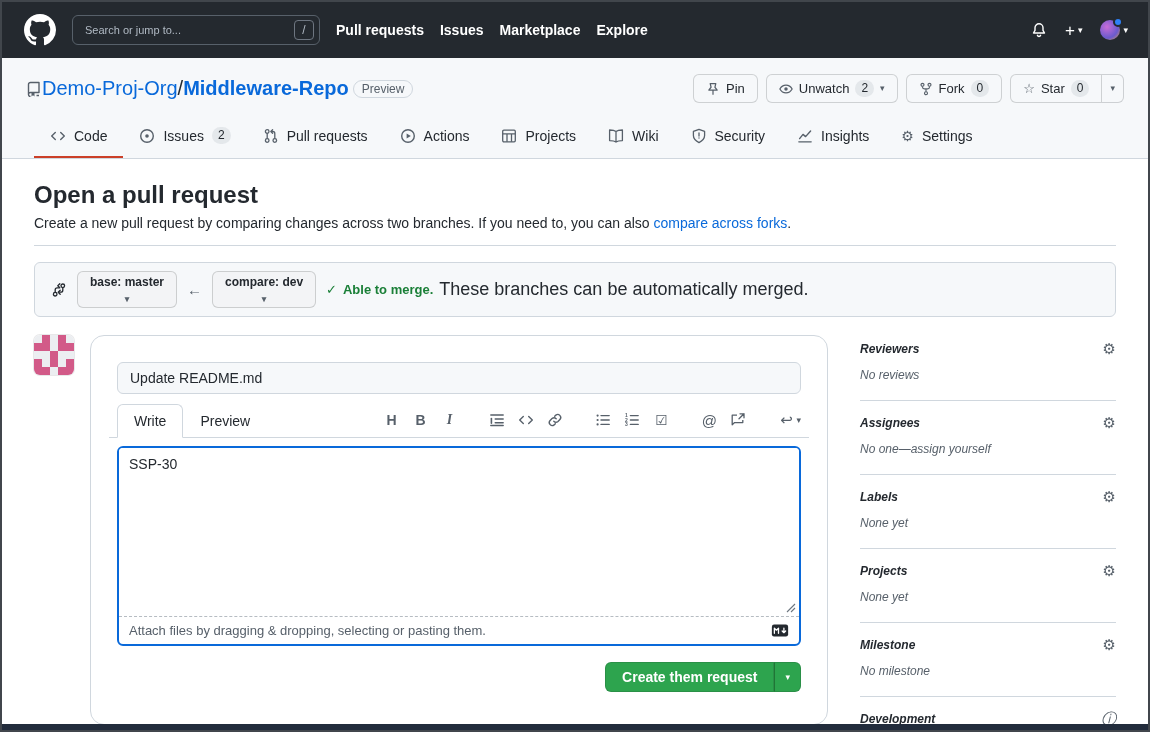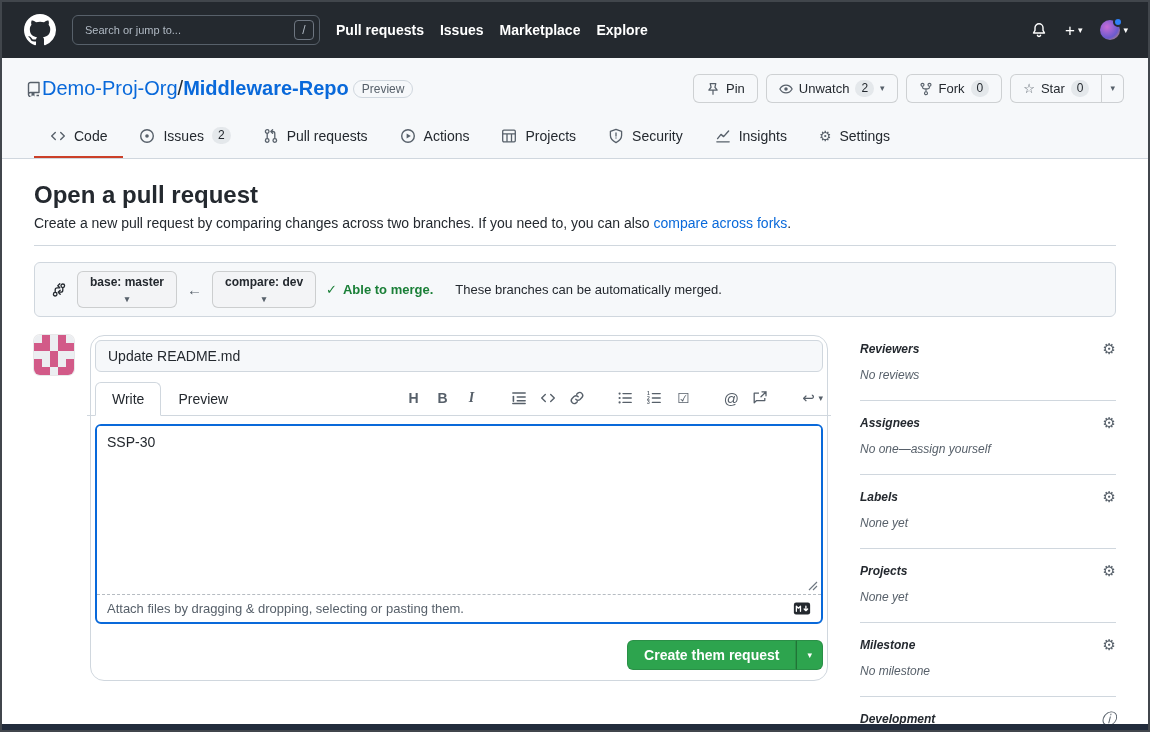--- a/index.html
+++ b/index.html
@@ -60,27 +60,27 @@
   .rule { border:0; border-top:1px solid #d0d7de; margin:14px 0 16px 0; }
 
   .compare-bar { display:flex; align-items:center; gap:10px; background:#f6f8fa; border:1px solid #d0d7de;
     border-radius:6px; padding:8px 16px; }
   .compare-bar .ic { color:#24292f; }
   .branch-btn { display:inline-flex; align-items:center; gap:6px; background:#f3f4f6; border:1px solid rgba(27,31,36,0.18);
     border-radius:6px; padding:3px 12px; font-size:12px; font-weight:600; color:#24292f; cursor:pointer;flex-direction:column; }
   .branch-btn .caret { color:#57606a; }
   .arrow-left { color:#57606a; font-size:15px; }
   .merge-ok { color:#1a7f37; font-weight:600; font-size:13px; display:flex; align-items:center; gap:6px; }
-  .merge-detail { color:#24292f; font-size:13px; font-weight:400;margin-left:16px; }
+  .merge-detail { color:#24292f; font-size:18px; font-weight:400; }
 
   .columns { display:flex; gap:32px; margin-top:18px; align-items:flex-start; }
   .left-col { flex:1; display:flex; gap:16px; }
   .identicon { width:40px; height:40px; border-radius:6px; overflow:hidden; flex:none; box-shadow:0 0 0 1px rgba(27,31,36,0.1); }
 
-  .pr-box { flex:1; border:1px solid #d0d7de; border-radius:14px; padding:4px; background:#fff; }
+  .pr-box { flex:1; border:1px solid #d0d7de; border-radius:14px; padding:26px; background:#fff; }
   .title-input { width:100%; height:32px; border:1px solid #d0d7de; border-radius:6px; background:#f6f8fa;
     padding:0 12px; font-size:14px; color:#24292f; font-family:inherit; outline:none; }
 
   .editor-head { display:flex; align-items:flex-end; border-bottom:1px solid #d0d7de; margin:10px -8px 0 -8px; padding:0 8px; }
   .md-tab { padding:8px 16px; font-size:14px; color:#24292f; cursor:pointer; border:1px solid transparent;
     margin-bottom:-1px; border-radius:6px 6px 0 0; }
   .md-tab.active { background:#fff; border-color:#d0d7de #d0d7de #fff #d0d7de; }
   .toolbar { margin-left:auto; display:flex; align-items:center; gap:13px; padding-bottom:9px; color:#57606a; }
   .tbtn { display:flex; align-items:center; justify-content:center; min-width:16px; height:16px; cursor:pointer;
     font-size:14px; font-weight:700; color:#57606a; }
@@ -346,20 +346,26 @@
         <svg class="ic">
             <use href="#i-play"></use>
           </svg>
         <span>Actions</span>
       </span>
       <span class="tab">
         <svg class="ic">
             <use href="#i-table"></use>
           </svg>
         <span>Projects</span>
+      </span>
+      <span class="tab">
+        <svg class="ic">
+            <use href="#i-book"></use>
+          </svg>
+        <span>Wiki</span>
       </span>
       <span class="tab">
         <svg class="ic">
             <use href="#i-shield"></use>
           </svg>
         <span>Security</span>
       </span>
       <span class="tab">
         <svg class="ic">
             <use href="#i-graph"></use>

